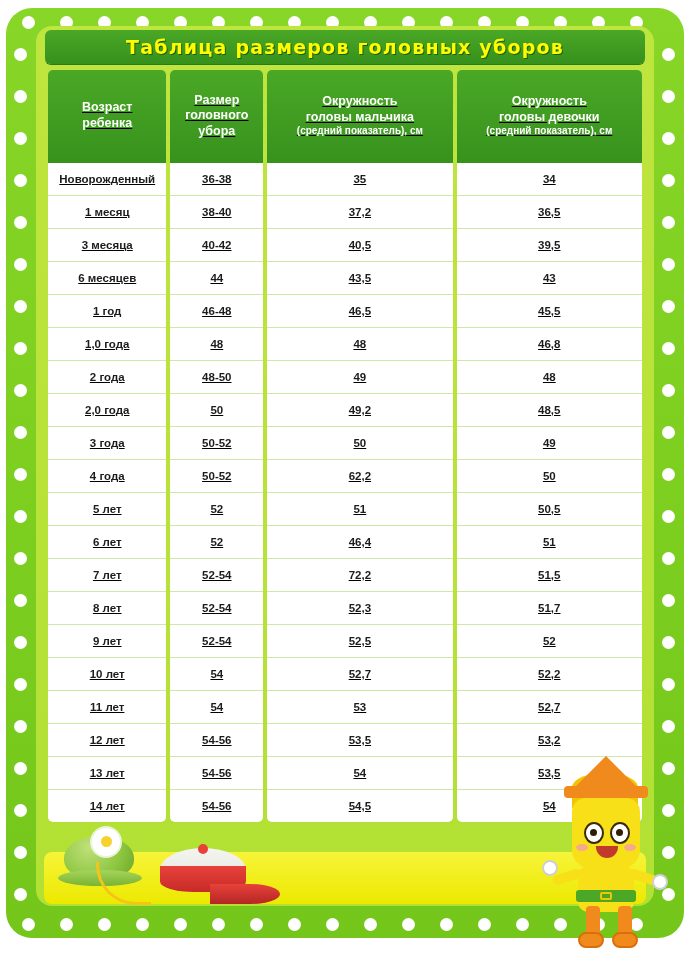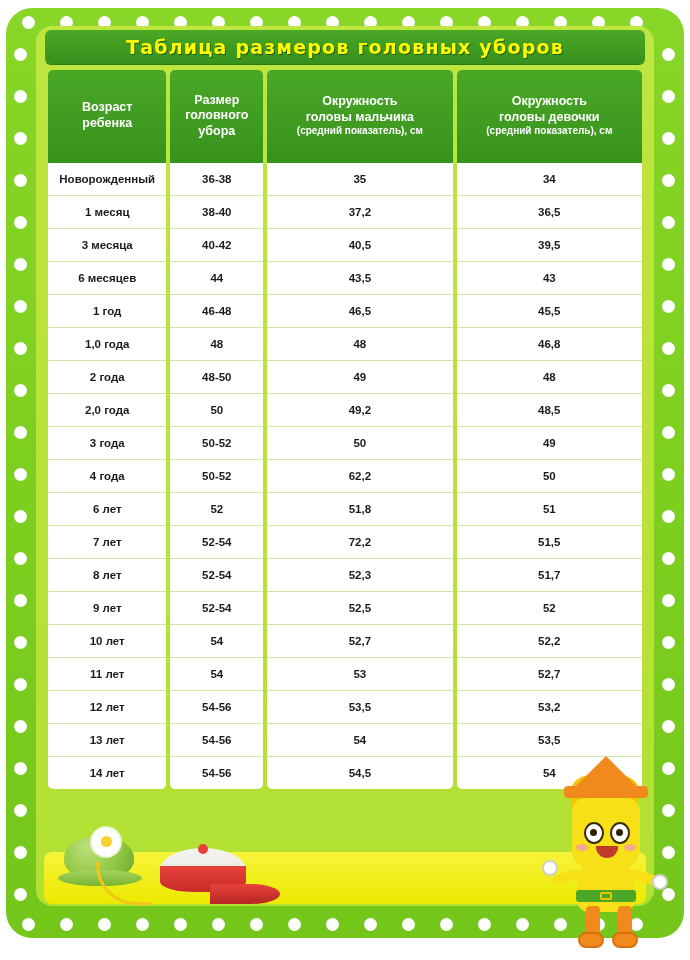--- a/index.html
+++ b/index.html
@@ -79,20 +79,21 @@
     text-shadow: 1px 1px 0 #1d5e0c;
     white-space: nowrap;
   }
 
   
   .table-wrap {
     position: absolute;
     left: 44px;
     top: 70px;
     width: 602px;
+    text-decoration: underline;
   }
   table.size-table {
     border-collapse: separate;
     border-spacing: 4px 0;
     width: 602px;
     table-layout: fixed;
   }
   table.size-table th {
     background: #3f9b21;
     background: linear-gradient(180deg, #4aa826 0%, #37921d 100%);
@@ -600,23 +601,29 @@
             <td class="c2">50</td>
             <td class="c3">49</td>
           </tr>
           <tr>
             <td class="c0">4 года</td>
             <td class="c1">50-52</td>
             <td class="c2">62,2</td>
             <td class="c3">50</td>
           </tr>
           <tr>
+            <td class="c0">5 лет</td>
+            <td class="c1">52</td>
+            <td class="c2">51</td>
+            <td class="c3">50,5</td>
+          </tr>
+          <tr>
             <td class="c0">6 лет</td>
             <td class="c1">52</td>
-            <td class="c2">51,8</td>
+            <td class="c2">46,4</td>
             <td class="c3">51</td>
           </tr>
           <tr>
             <td class="c0">7 лет</td>
             <td class="c1">52-54</td>
             <td class="c2">72,2</td>
             <td class="c3">51,5</td>
           </tr>
           <tr>
             <td class="c0">8 лет</td>

